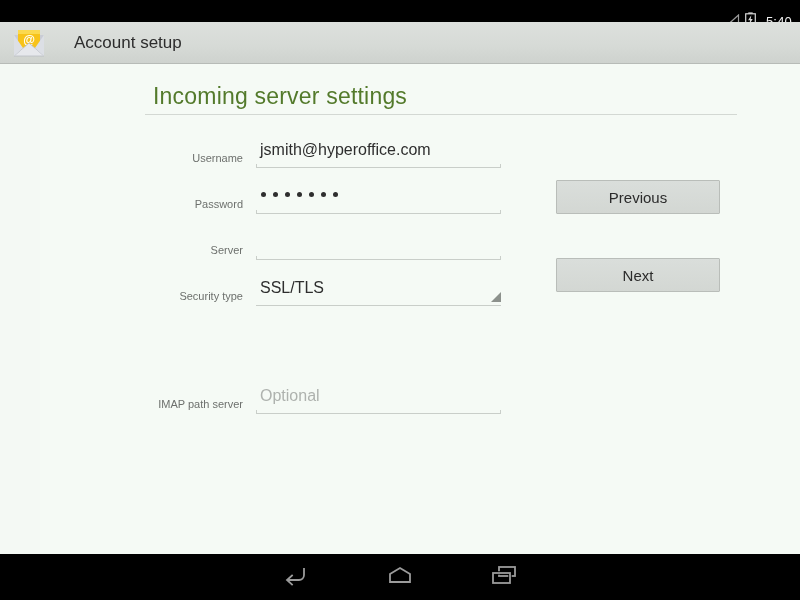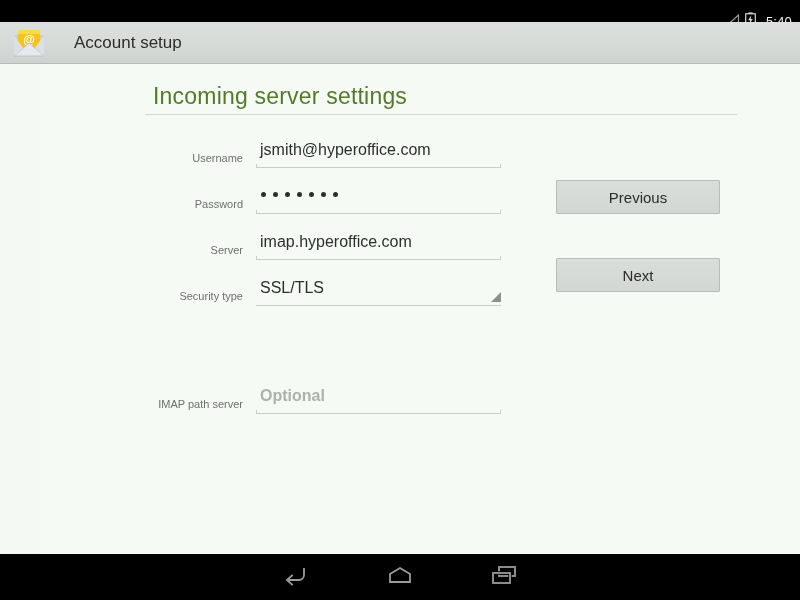--- a/index.html
+++ b/index.html
@@ -129,21 +129,20 @@
     position: absolute;
     left: 4px;
     top: 1px;
     font-size: 16px;
     color: #2e2e2e;
     font-family: "Liberation Sans", sans-serif;
     white-space: nowrap;
   }
   .field-value.placeholder {
     color: #aeb2ae;
-    font-weight: bold;
   }
   .field-underline {
     position: absolute;
     left: 0;
     top: 27px;
     width: 245px;
     height: 1px;
     background: #c9cec9;
   }
   .field-underline::before,
@@ -294,21 +293,20 @@
           <span class="pw-dot"></span>
           <span class="pw-dot"></span>
         </div>
         <div class="field-underline"></div>
       </div>
     </div>
 
     <div class="form-row" style="top:168px">
       <div class="field-label">Server</div>
       <div class="field-box">
-        <div class="field-value">imap.hyperoffice.com</div>
         <div class="field-underline"></div>
       </div>
     </div>
 
     <div class="form-row" style="top:214px">
       <div class="field-label">Security type</div>
       <div class="field-box">
         <div class="field-value">SSL/TLS</div>
         <span class="spinner-caret"></span>
         <div class="field-underline flat"></div>

